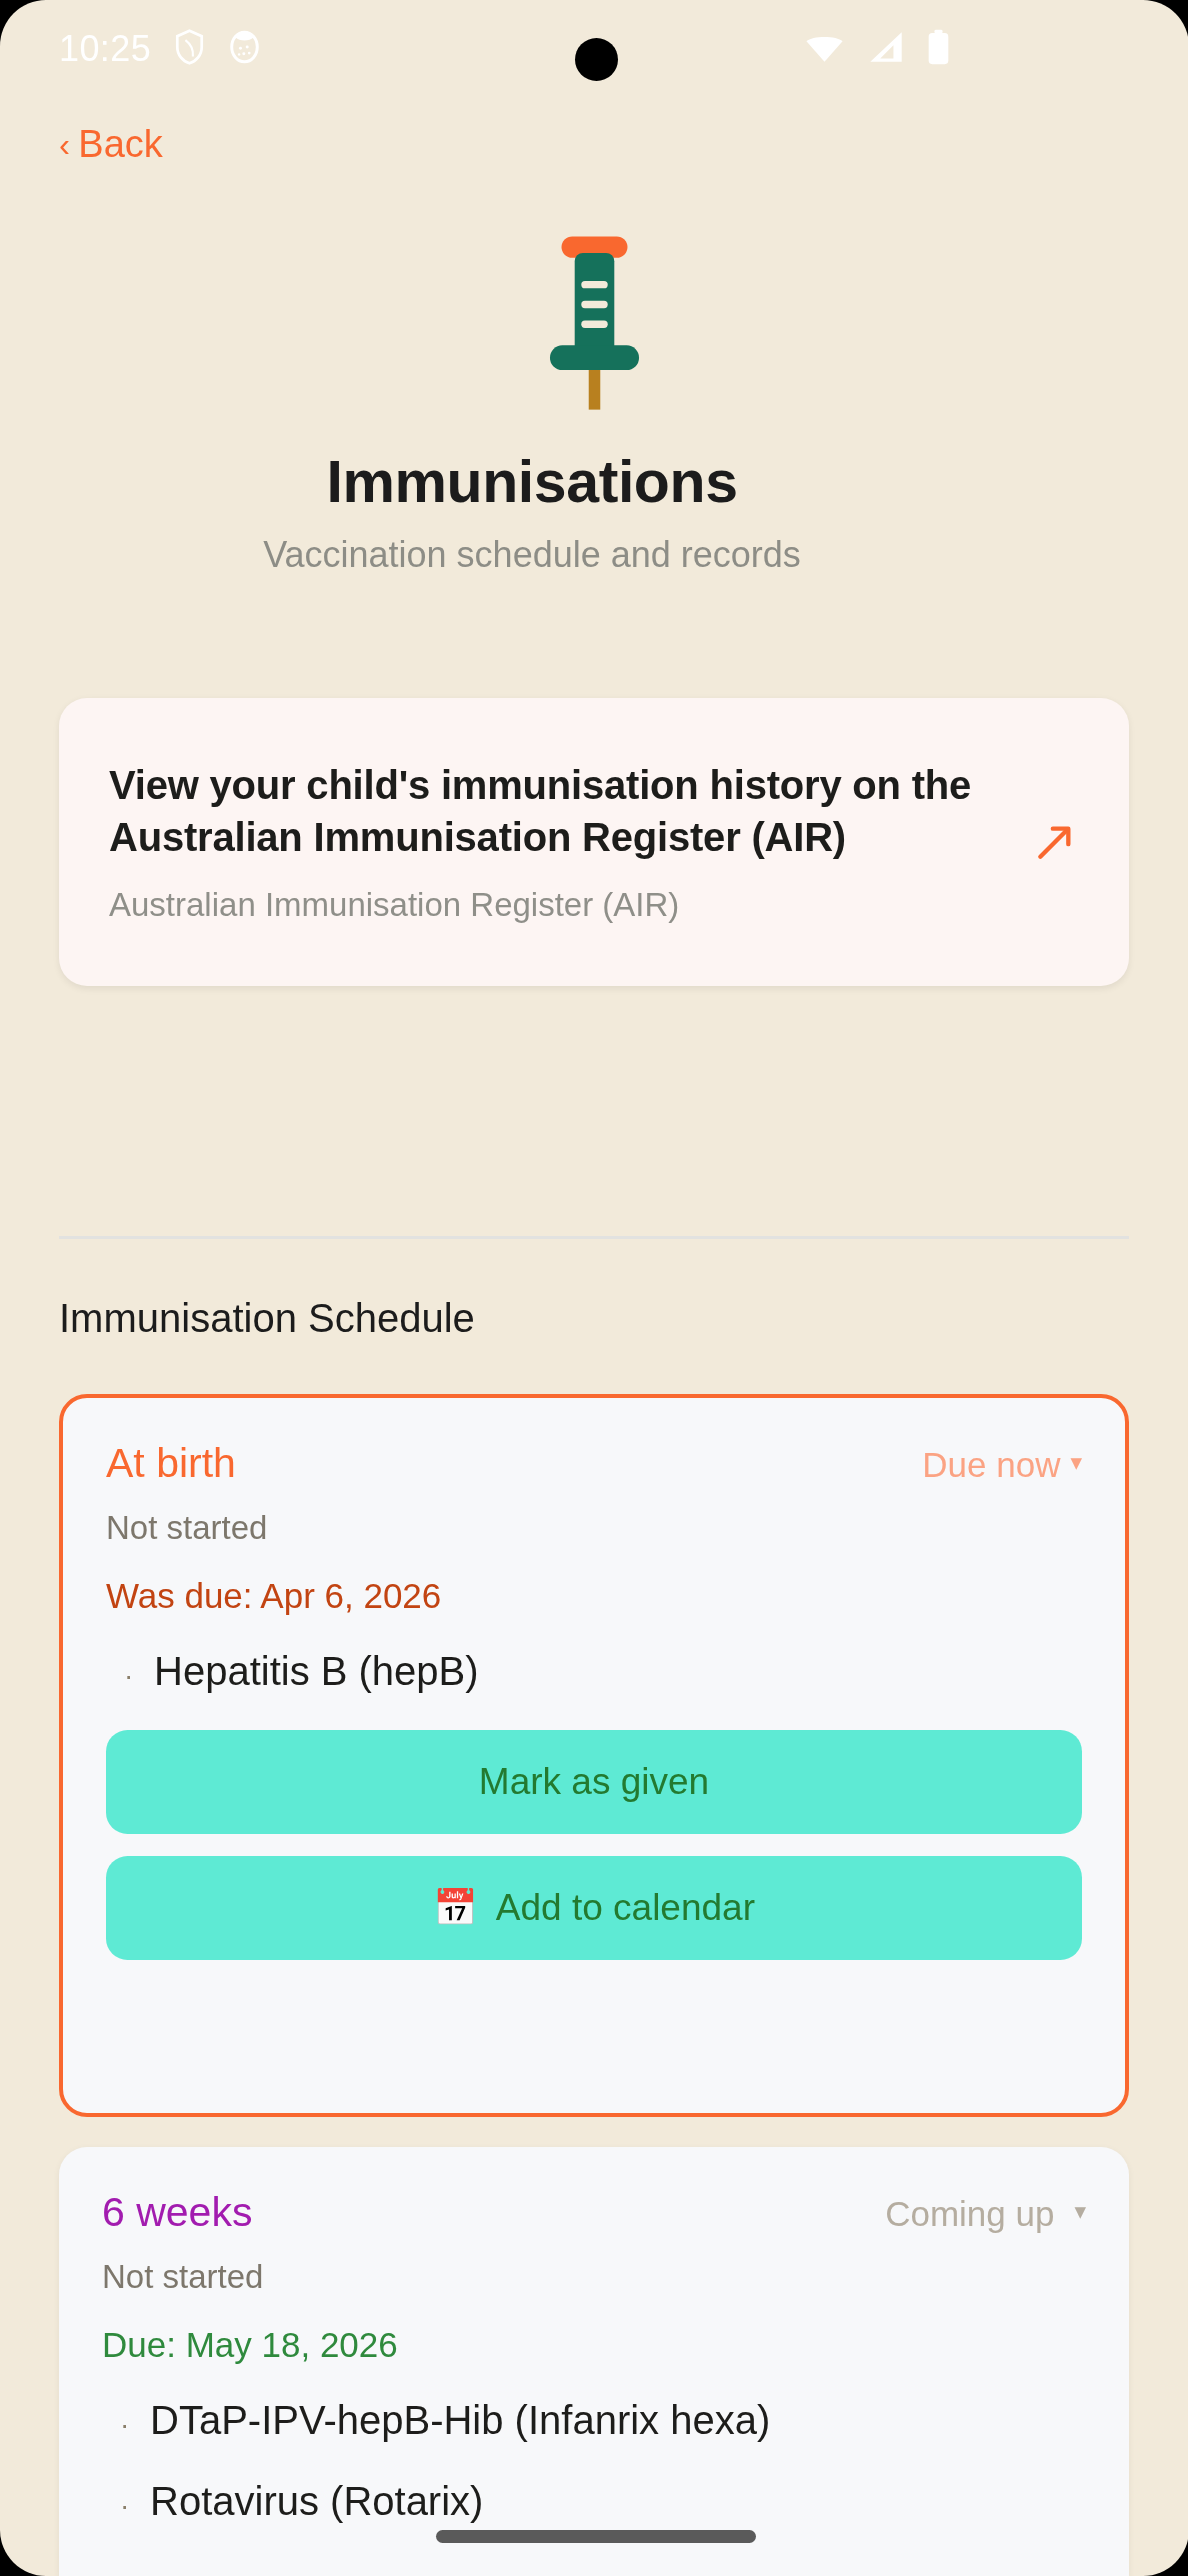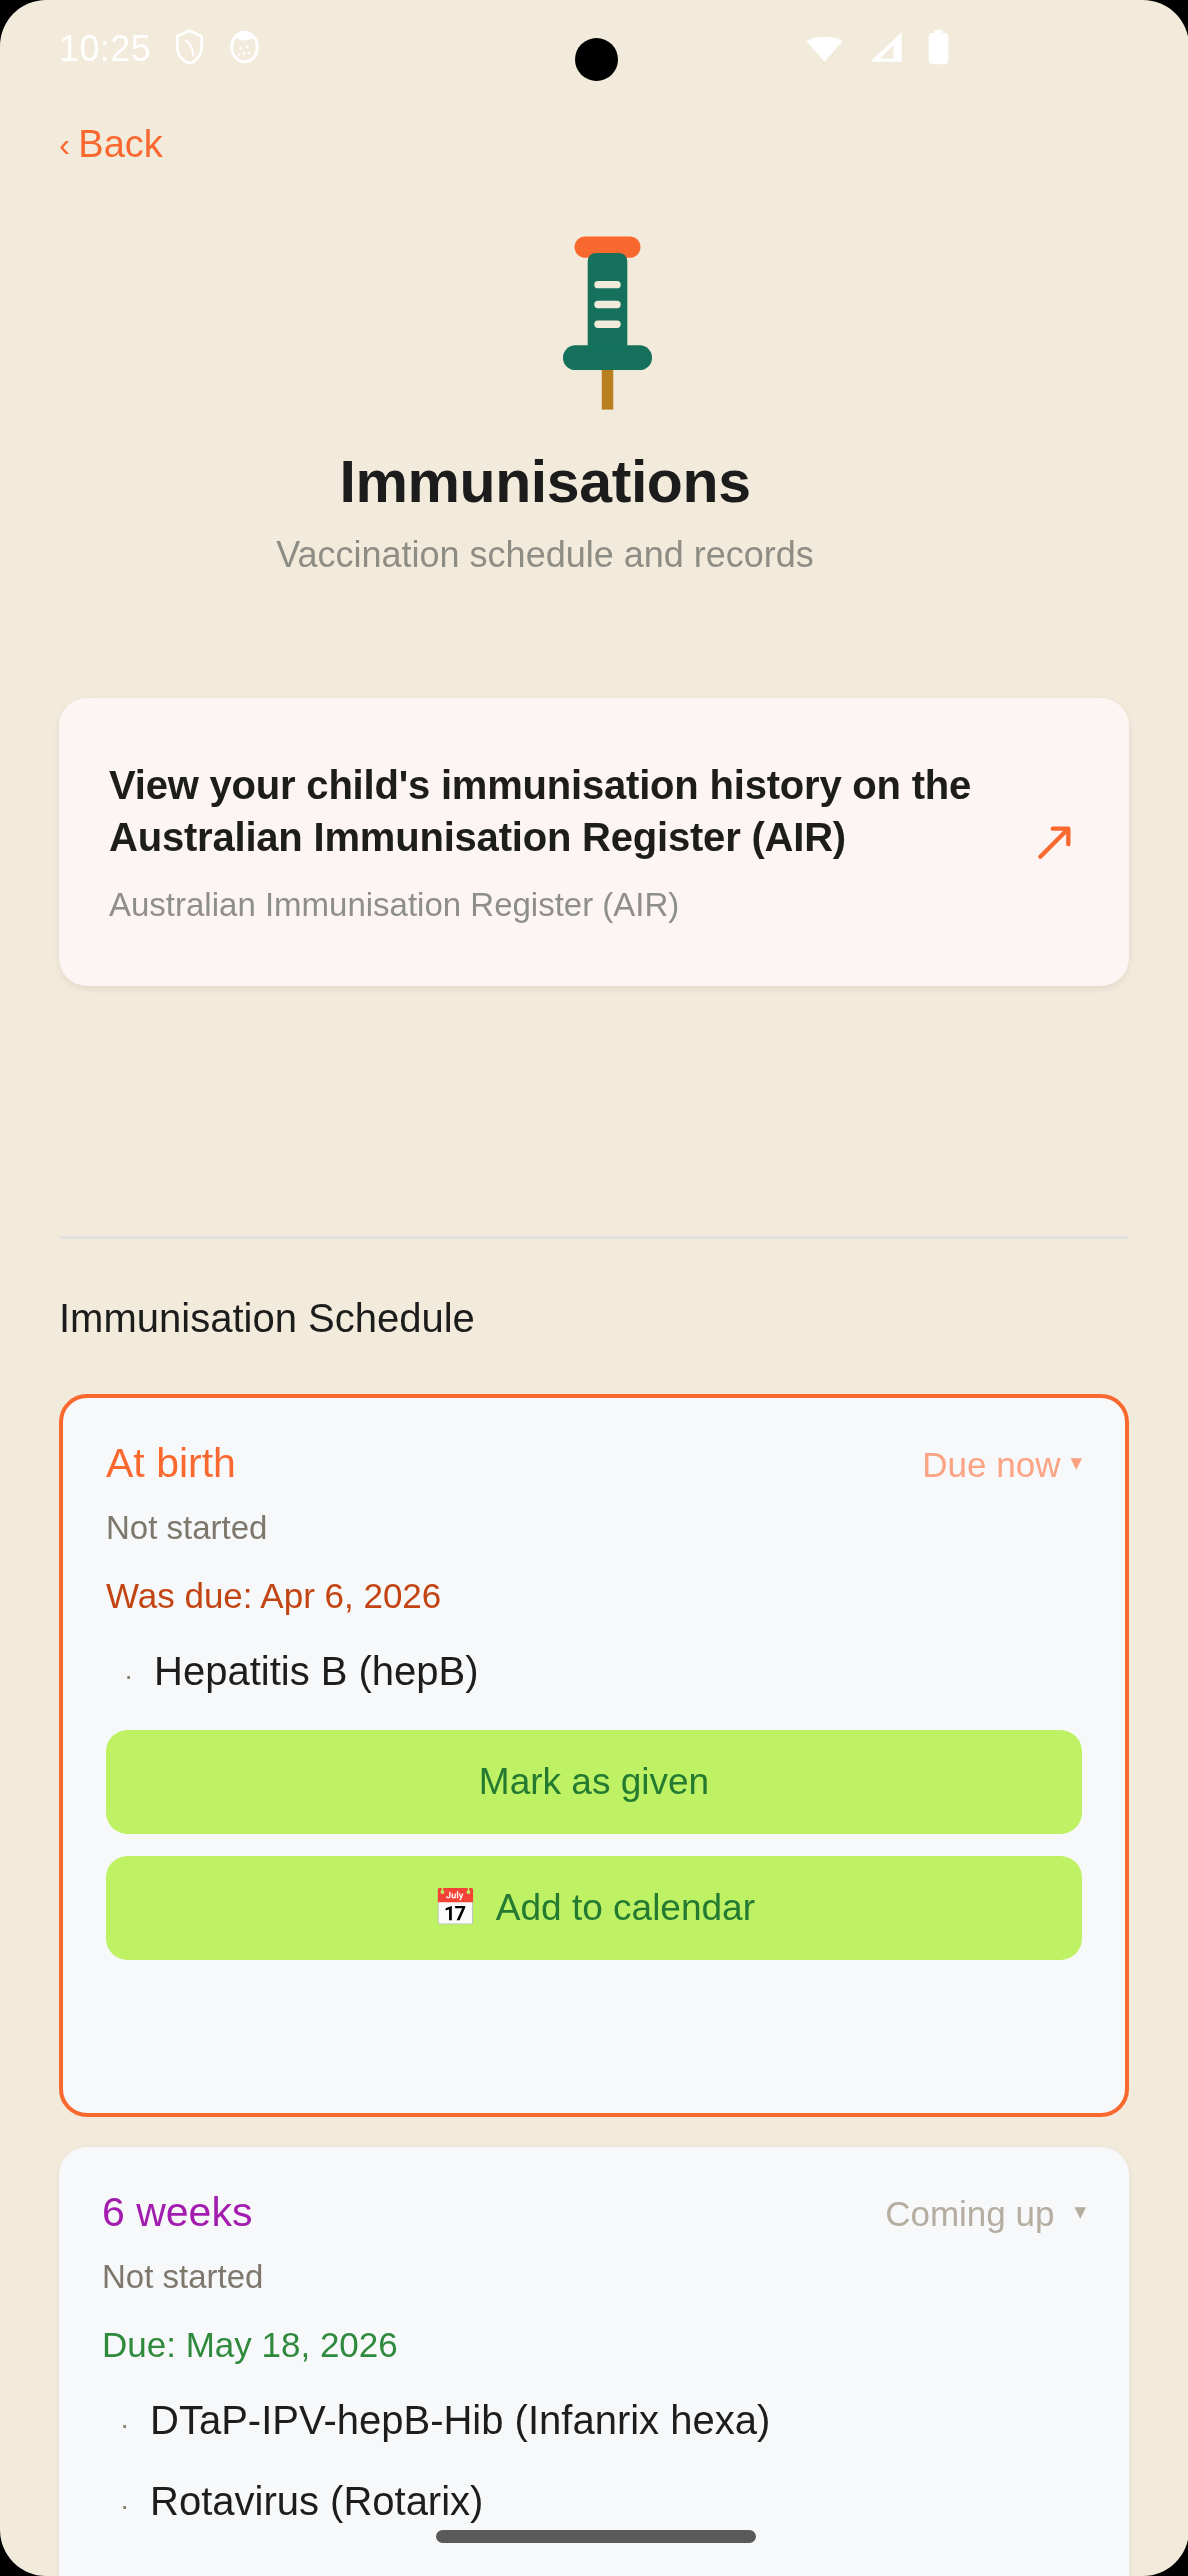--- a/index.html
+++ b/index.html
@@ -42,21 +42,21 @@
 
   
   #backbtn {
     position:absolute; left:59px; top:125px;
     display:flex; align-items:center; gap:8.3px;
     color:#f9682f; font-size:38px; line-height:1;
   }
   #back-chevron { font-size:33px; line-height:1; position:relative; top:0.8px; }
 
   
-  #hero { position:absolute; top:228px; left:0; width:1064px; text-align:center;margin-left:13px; }
+  #hero { position:absolute; top:228px; left:0; width:1064px; text-align:center; }
   #hero-icon { width:1189px; height:190px; display:flex; justify-content:center; align-items:flex-start; }
   #hero-title {
     margin-top:30px;
     font-size:59px; font-weight:700; color:#1c1c1c; letter-spacing:-0.4px;
   }
   #hero-sub {
     margin-top:18px;
     font-size:36px; color:#8d8d86; font-weight:400;
   }
 
@@ -134,21 +134,21 @@
   }
   .vax-dot {
     width:30px; flex:0 0 30px;
     color:#8a7f6a; font-size:28px; line-height:1;
   }
   .vax-name { font-size:40px; color:#1d1d1b; line-height:1.1; }
 
   .act-btn {
     margin:0 0 21.5px 0;
     height:104px; width:100%;
-    background:#bef264;
+    background:#5eead4;
     border-radius:21.5px;
     display:flex; align-items:center; justify-content:center; gap:18px;
     font-size:37px; color:#237a30; font-weight:400;
     border:none;
   }
   .cal-emoji { font-size:36px; line-height:1; }
 
   
   #gesture-bar {
     position:absolute; left:436px; top:2530px;

